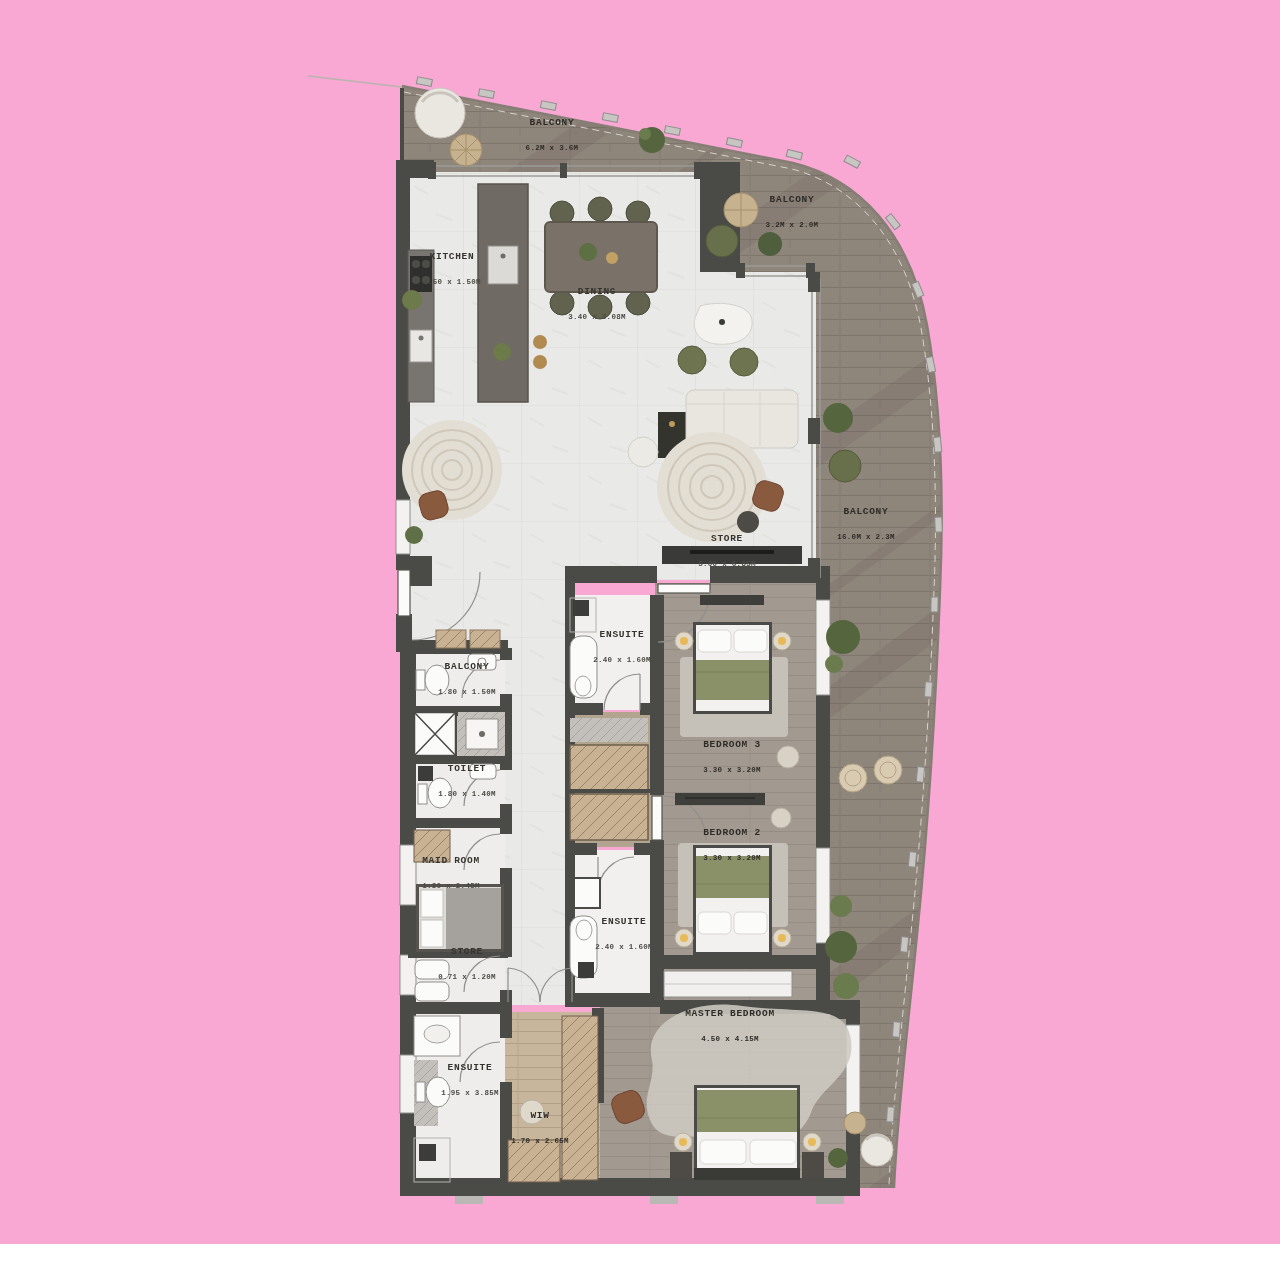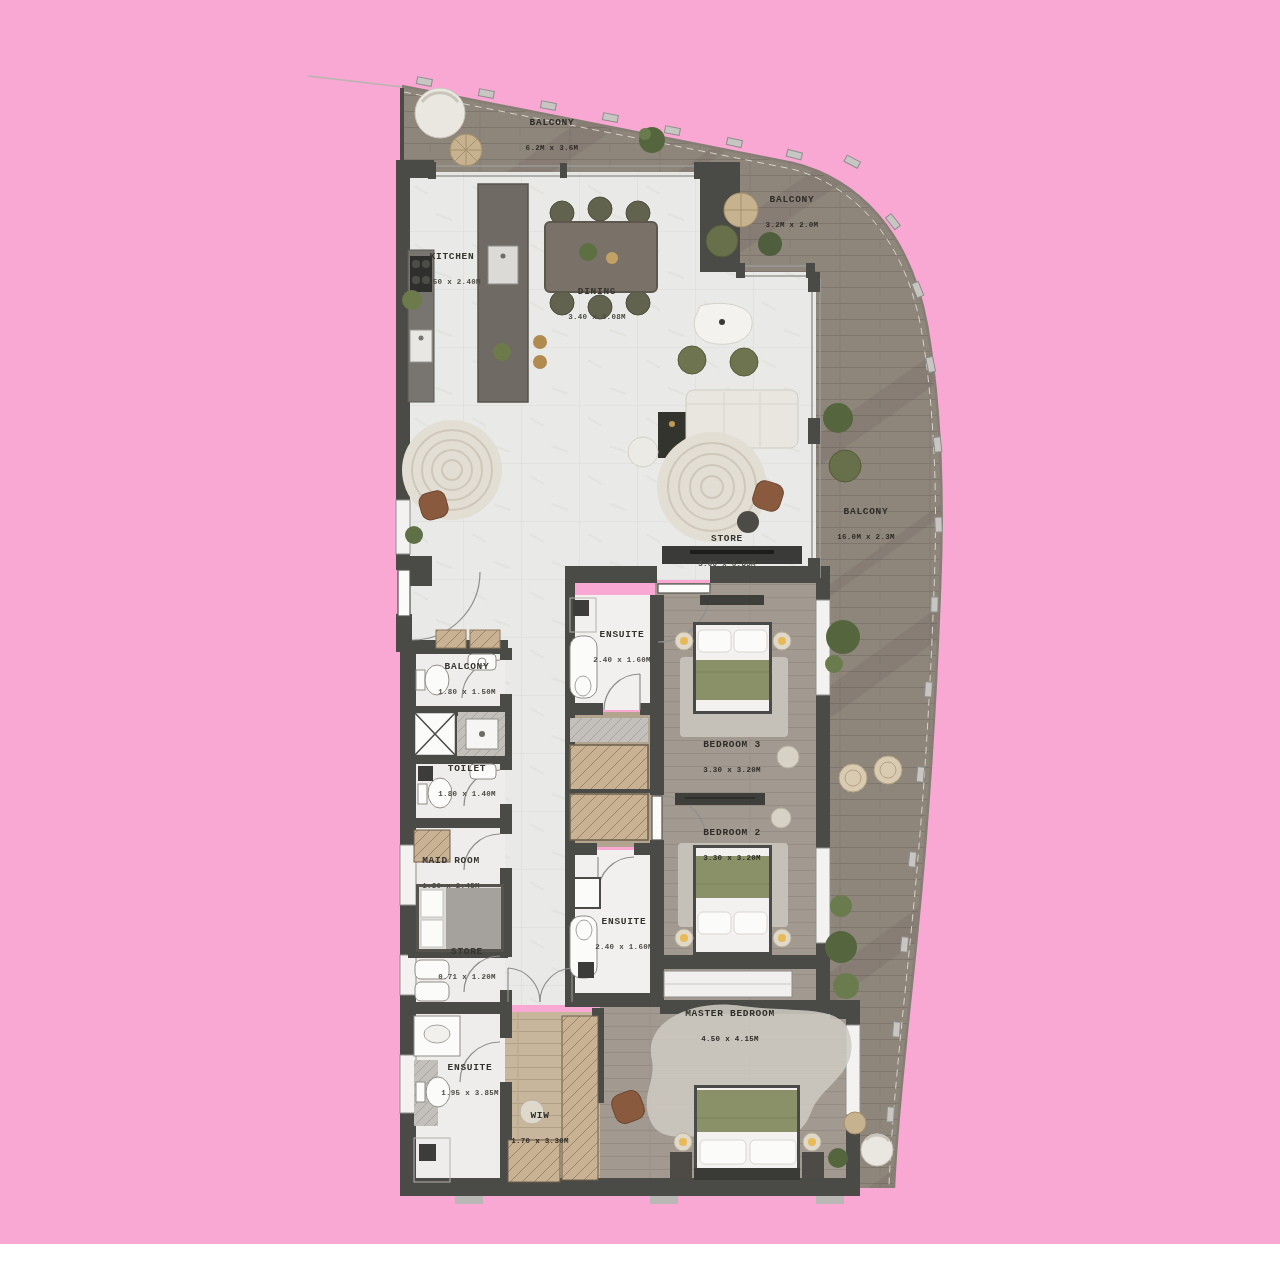--- a/index.html
+++ b/index.html
@@ -444,21 +444,21 @@
 <div class="room-label on-deck" style="left:792px;top:212px">
   <div class="room-name">BALCONY</div>
   <div class="room-dim">3.2M x 2.0M</div>
 </div>
 <div class="room-label on-deck" style="left:866px;top:524px">
   <div class="room-name">BALCONY</div>
   <div class="room-dim">16.0M x 2.3M</div>
 </div>
 <div class="room-label" style="left:452px;top:269px">
   <div class="room-name">KITCHEN</div>
-  <div class="room-dim">4.50 x 2.40M</div>
+  <div class="room-dim">4.50 x 1.50M</div>
 </div>
 <div class="room-label" style="left:597px;top:304px">
   <div class="room-name">DINING</div>
   <div class="room-dim">3.40 x 3.08M</div>
 </div>
 <div class="room-label" style="left:727px;top:551px">
   <div class="room-name">STORE</div>
   <div class="room-dim">5.00 x 6.85M</div>
 </div>
 <div class="room-label" style="left:622px;top:647px">
@@ -492,20 +492,20 @@
 <div class="room-label" style="left:467px;top:964px">
   <div class="room-name">STORE</div>
   <div class="room-dim">0.71 x 1.20M</div>
 </div>
 <div class="room-label" style="left:470px;top:1080px">
   <div class="room-name">ENSUITE</div>
   <div class="room-dim">1.95 x 3.85M</div>
 </div>
 <div class="room-label on-deck" style="left:540px;top:1128px">
   <div class="room-name">WIW</div>
-  <div class="room-dim">1.70 x 3.30M</div>
+  <div class="room-dim">1.70 x 2.65M</div>
 </div>
 <div class="room-label on-deck" style="left:730px;top:1026px">
   <div class="room-name">MASTER BEDROOM</div>
   <div class="room-dim">4.50 x 4.15M</div>
 </div>
 
 </div>
 
 </body></html>

